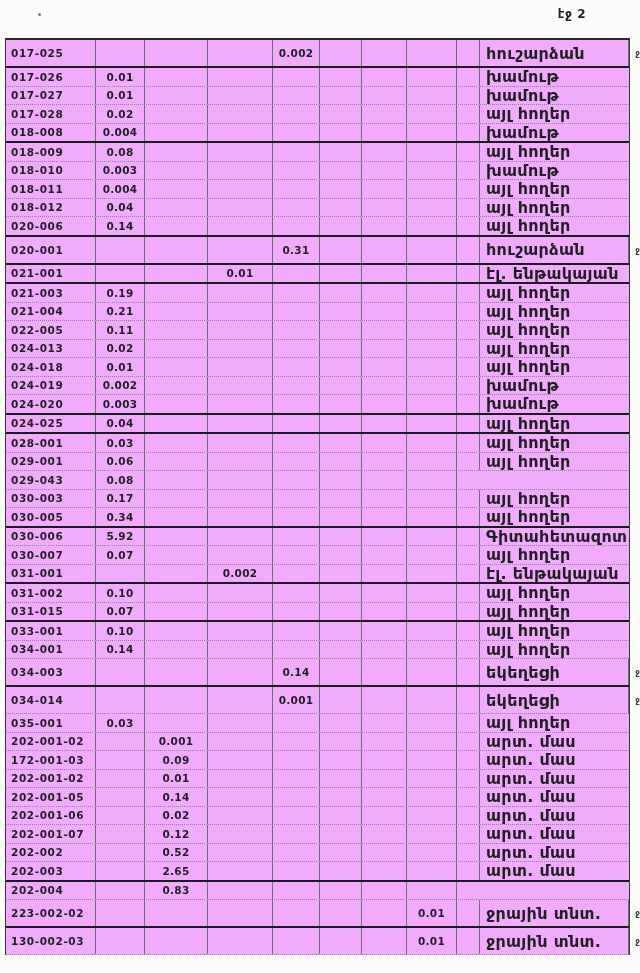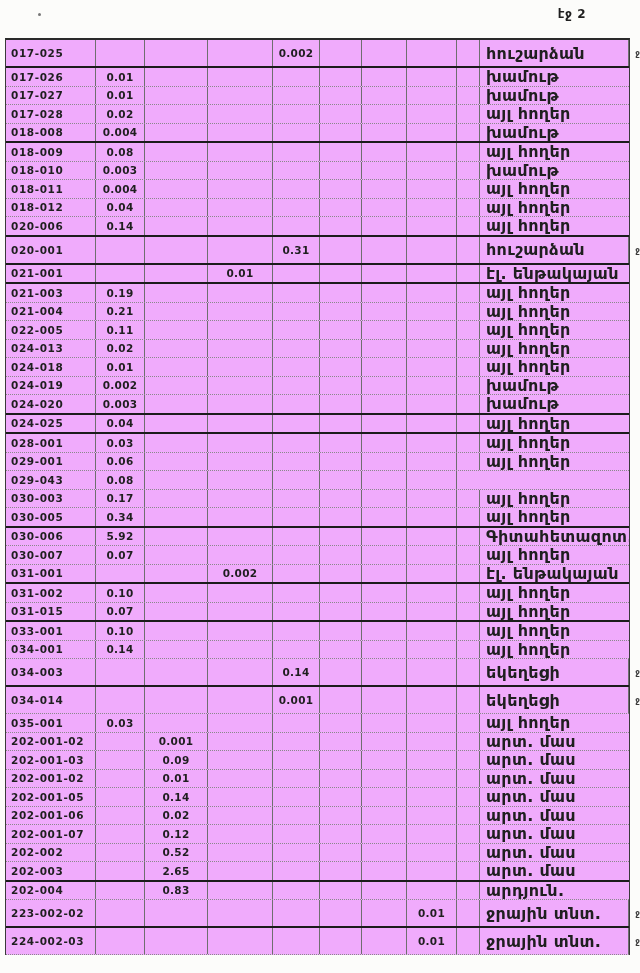--- a/index.html
+++ b/index.html
@@ -486,21 +486,21 @@
         <div class="cell c3">0.001</div>
         <div class="cell c4"></div>
         <div class="cell c5"></div>
         <div class="cell c6"></div>
         <div class="cell c7"></div>
         <div class="cell c8"></div>
         <div class="cell c9"></div>
         <div class="cell desc">արտ. մաս</div>
       </div>
       <div class="row">
-        <div class="cell code">202-001-03</div>
+        <div class="cell code">172-001-03</div>
         <div class="cell c2"></div>
         <div class="cell c3">0.09</div>
         <div class="cell c4"></div>
         <div class="cell c5"></div>
         <div class="cell c6"></div>
         <div class="cell c7"></div>
         <div class="cell c8"></div>
         <div class="cell c9"></div>
         <div class="cell desc">արտ. մաս</div>
       </div>
@@ -579,37 +579,36 @@
       <div class="row">
         <div class="cell code">202-004</div>
         <div class="cell c2"></div>
         <div class="cell c3">0.83</div>
         <div class="cell c4"></div>
         <div class="cell c5"></div>
         <div class="cell c6"></div>
         <div class="cell c7"></div>
         <div class="cell c8"></div>
         <div class="cell c9"></div>
-        <div class="cell desc">արդյուն.</div>
       </div>
       <div class="row tall thick">
         <div class="cell code">223-002-02</div>
         <div class="cell c2"></div>
         <div class="cell c3"></div>
         <div class="cell c4"></div>
         <div class="cell c5"></div>
         <div class="cell c6"></div>
         <div class="cell c7"></div>
         <div class="cell c8">0.01</div>
         <div class="cell c9"></div>
         <div class="cell desc">ջրային տնտ.</div>
         <span class="note">ջմ</span>
       </div>
       <div class="row tall">
-        <div class="cell code">224-002-03</div>
+        <div class="cell code">130-002-03</div>
         <div class="cell c2"></div>
         <div class="cell c3"></div>
         <div class="cell c4"></div>
         <div class="cell c5"></div>
         <div class="cell c6"></div>
         <div class="cell c7"></div>
         <div class="cell c8">0.01</div>
         <div class="cell c9"></div>
         <div class="cell desc">ջրային տնտ.</div>
         <span class="note">ջմ</span>

